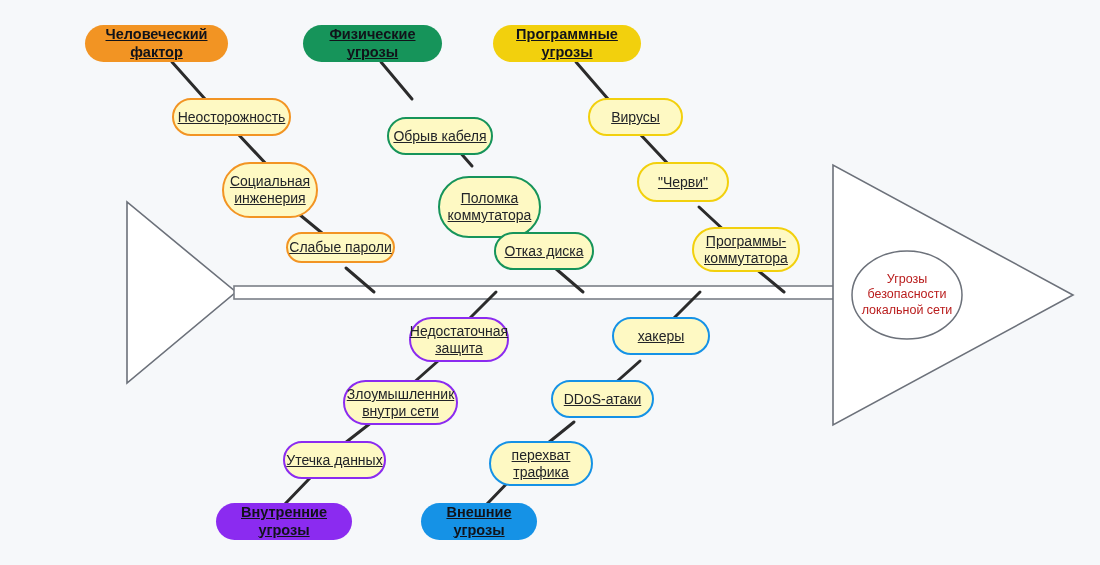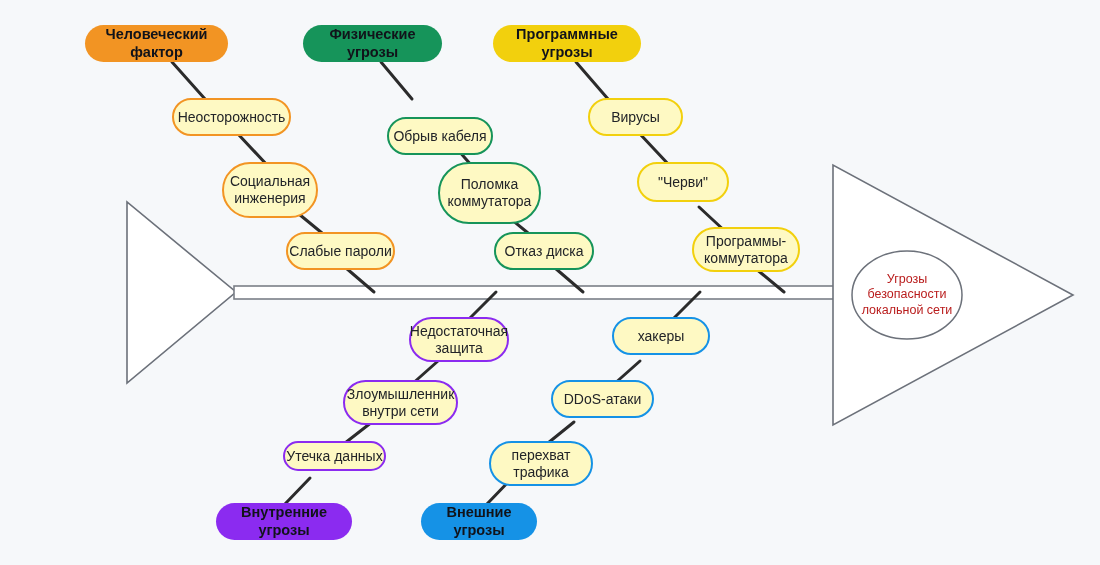--- a/index.html
+++ b/index.html
@@ -25,20 +25,21 @@
     position: absolute;
     box-sizing: border-box;
     display: flex;
     align-items: center;
     justify-content: center;
     text-align: center;
     line-height: 1.18;
     color: #1a1a1a;
     white-space: pre-line;
     z-index: 5;
+    text-decoration: underline;
   }
   .cause-node {
     background: #fef9c3;
     border-style: solid;
     border-width: 2.5px;
     border-radius: 999px;
     font-size: 14px;
     font-weight: 400;
     color: #222428;
   }
@@ -131,28 +132,28 @@
   <span>Внешние угрозы</span>
 </div>
 
 <div class="node-label cause-node" style="left: 172px; top: 98px; width: 119px; height: 38px; border-color: rgb(242, 148, 35);">
   <span>Неосторожность</span>
 </div>
 <div class="node-label cause-node" style="left: 222px; top: 162px; width: 96px; height: 56px; border-color: rgb(242, 148, 35);">
   <span>Социальная
 инженерия</span>
 </div>
-<div class="node-label cause-node" style="left: 286px; top: 232px; width: 109px; height: 38px; border-color: rgb(242, 148, 35);">
+<div class="node-label cause-node" style="left: 286px; top: 232px; width: 109px; height: 31px; border-color: rgb(242, 148, 35);">
   <span>Слабые пароли</span>
 </div>
 
 <div class="node-label cause-node" style="left: 387px; top: 98px; width: 106px; height: 38px; border-color: rgb(22, 148, 90); margin-top: 19px;">
   <span>Обрыв кабеля</span>
 </div>
-<div class="node-label cause-node" style="left: 438px; top: 162px; width: 103px; height: 62px; border-color: rgb(22, 148, 90);">
+<div class="node-label cause-node" style="left: 438px; top: 176px; width: 103px; height: 62px; border-color: rgb(22, 148, 90);">
   <span>Поломка
 коммутатора</span>
 </div>
 <div class="node-label cause-node" style="left: 494px; top: 232px; width: 100px; height: 38px; border-color: rgb(22, 148, 90);">
   <span>Отказ диска</span>
 </div>
 
 <div class="node-label cause-node" style="left: 588px; top: 98px; width: 95px; height: 38px; border-color: rgb(242, 208, 13);">
   <span>Вирусы</span>
 </div>
@@ -165,21 +166,21 @@
 </div>
 
 <div class="node-label cause-node" style="left: 409px; top: 317px; width: 100px; height: 45px; border-color: rgb(139, 43, 240);">
   <span>Недостаточная
 защита</span>
 </div>
 <div class="node-label cause-node" style="left: 343px; top: 380px; width: 115px; height: 45px; border-color: rgb(139, 43, 240);">
   <span>Злоумышленник
 внутри сети</span>
 </div>
-<div class="node-label cause-node" style="left: 283px; top: 441px; width: 103px; height: 30px; border-color: rgb(139, 43, 240);">
+<div class="node-label cause-node" style="left: 283px; top: 441px; width: 103px; height: 38px; border-color: rgb(139, 43, 240);">
   <span>Утечка данных</span>
 </div>
 
 <div class="node-label cause-node" style="left: 612px; top: 317px; width: 98px; height: 38px; border-color: rgb(21, 146, 230);">
   <span>хакеры</span>
 </div>
 <div class="node-label cause-node" style="left: 551px; top: 380px; width: 103px; height: 38px; border-color: rgb(21, 146, 230);">
   <span>DDoS-атаки</span>
 </div>
 <div class="node-label cause-node" style="left: 489px; top: 441px; width: 104px; height: 45px; border-color: rgb(21, 146, 230);">

